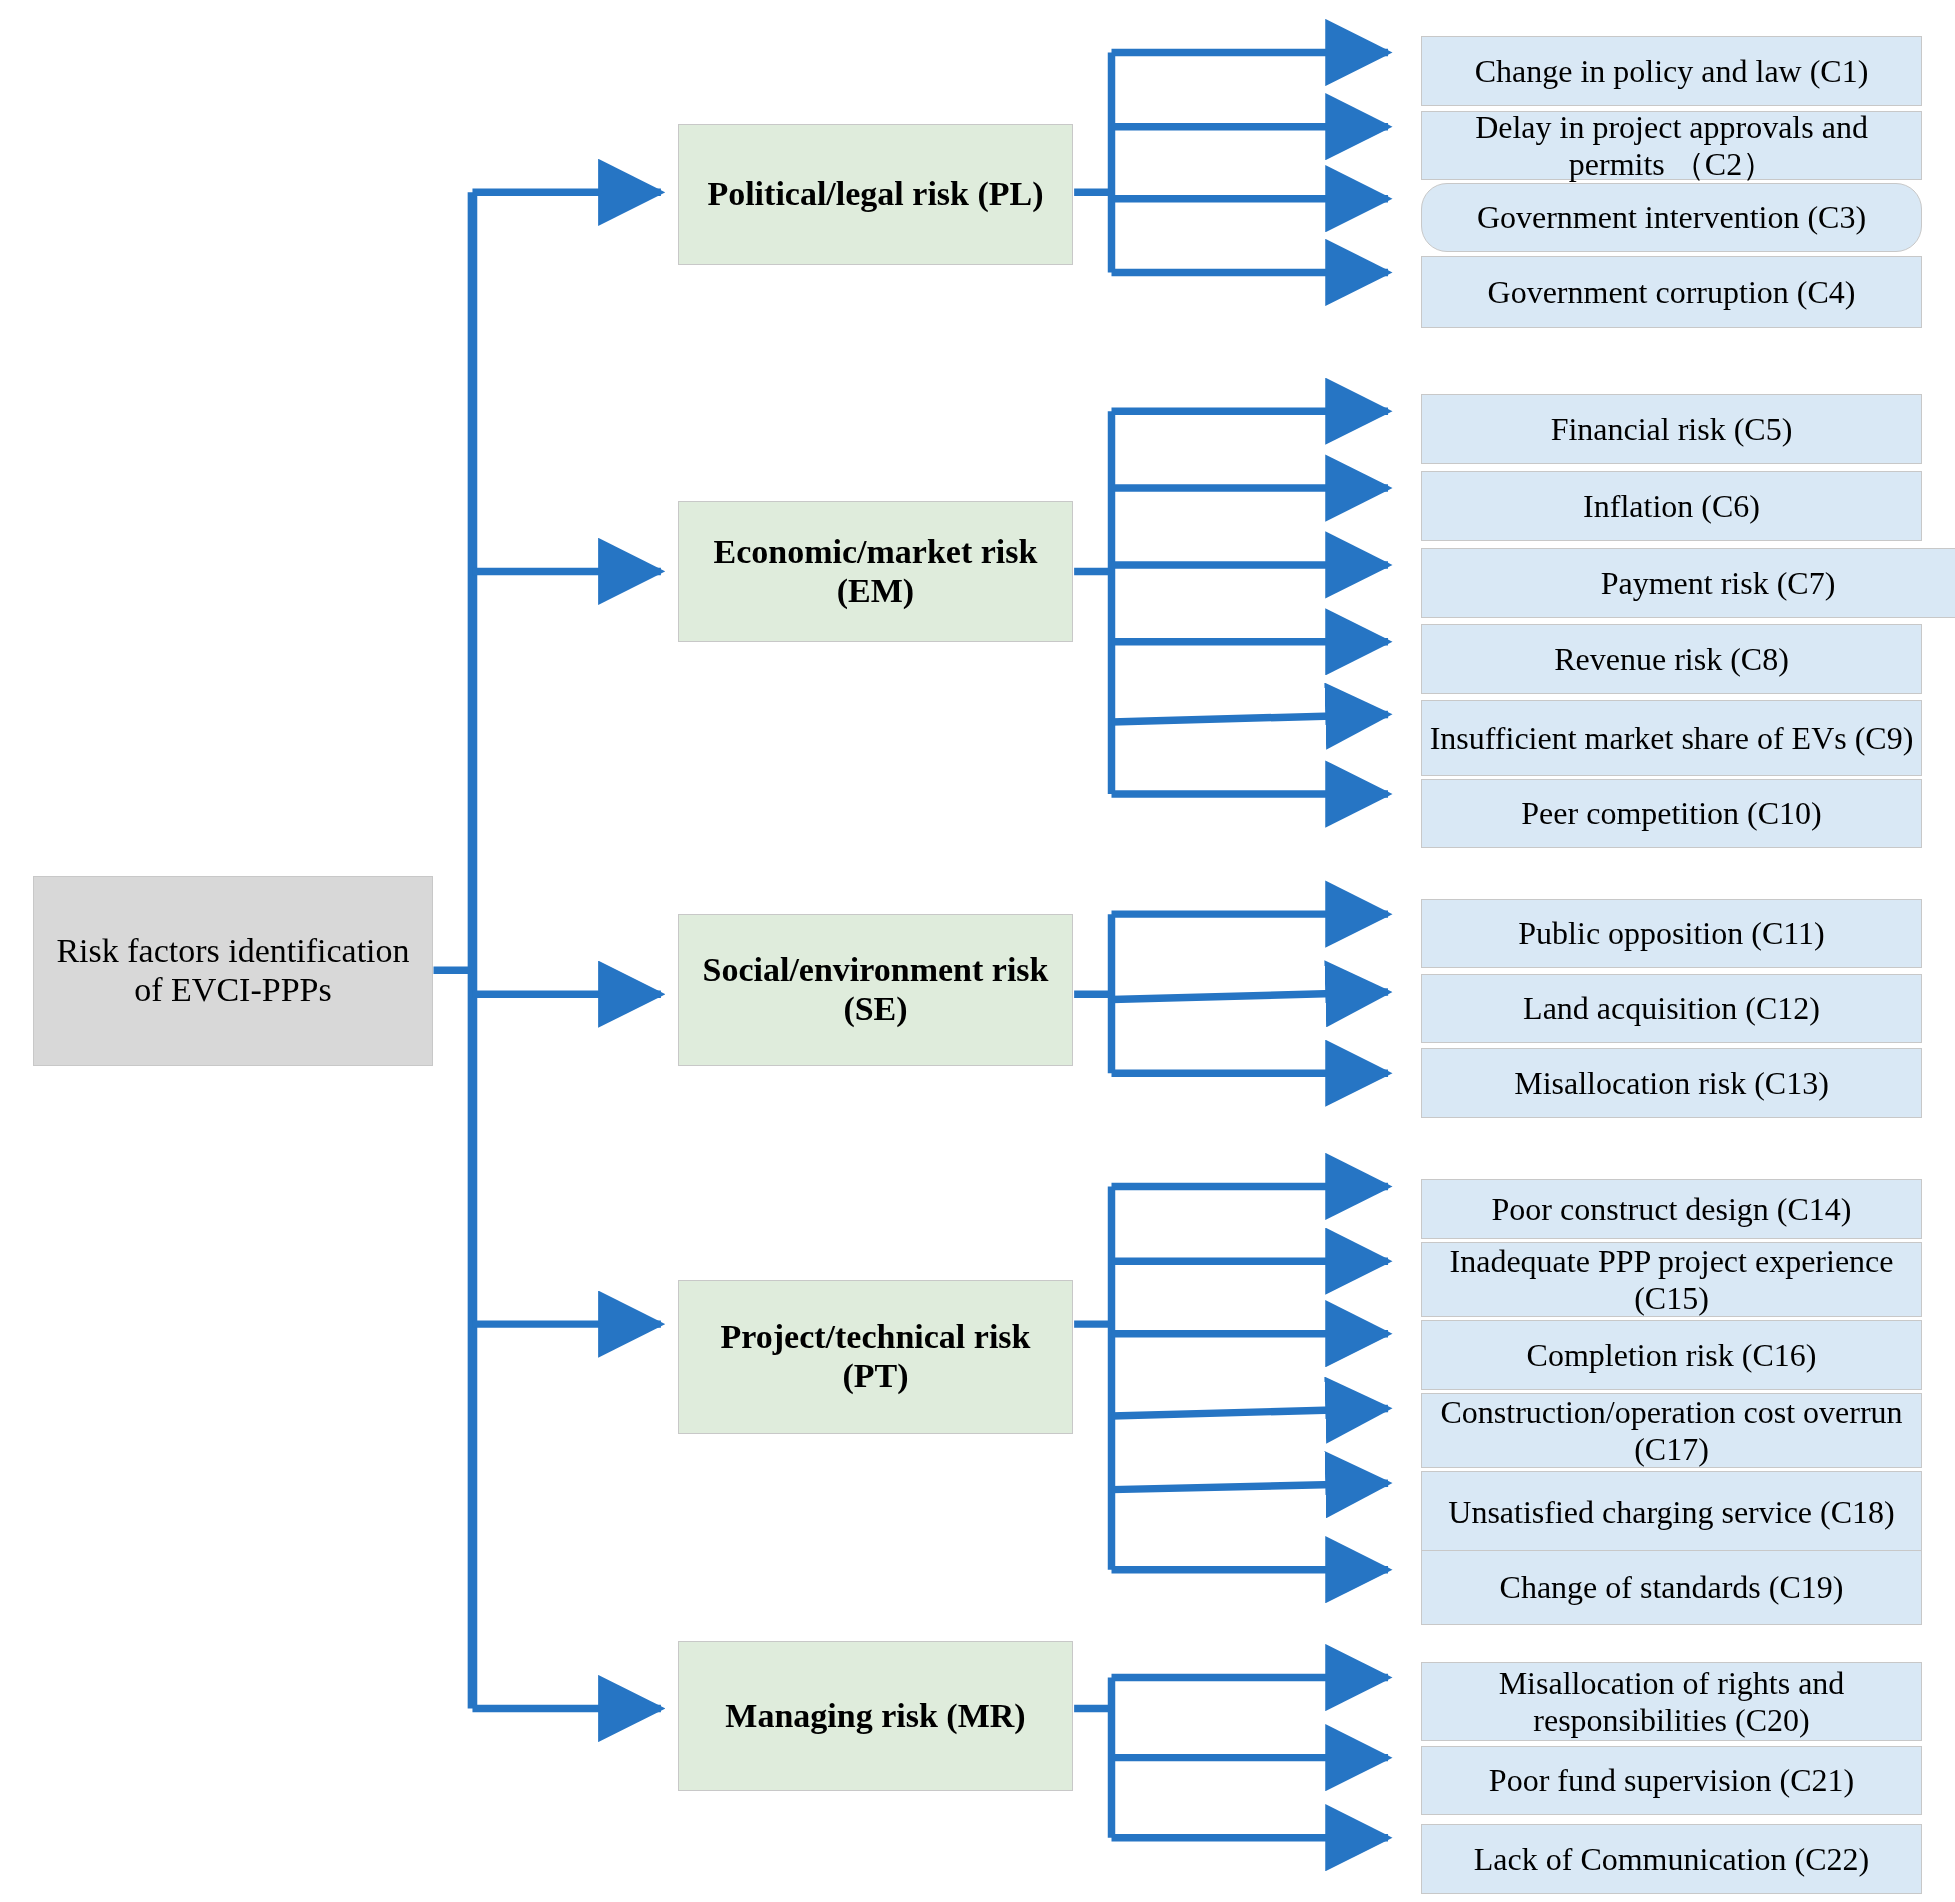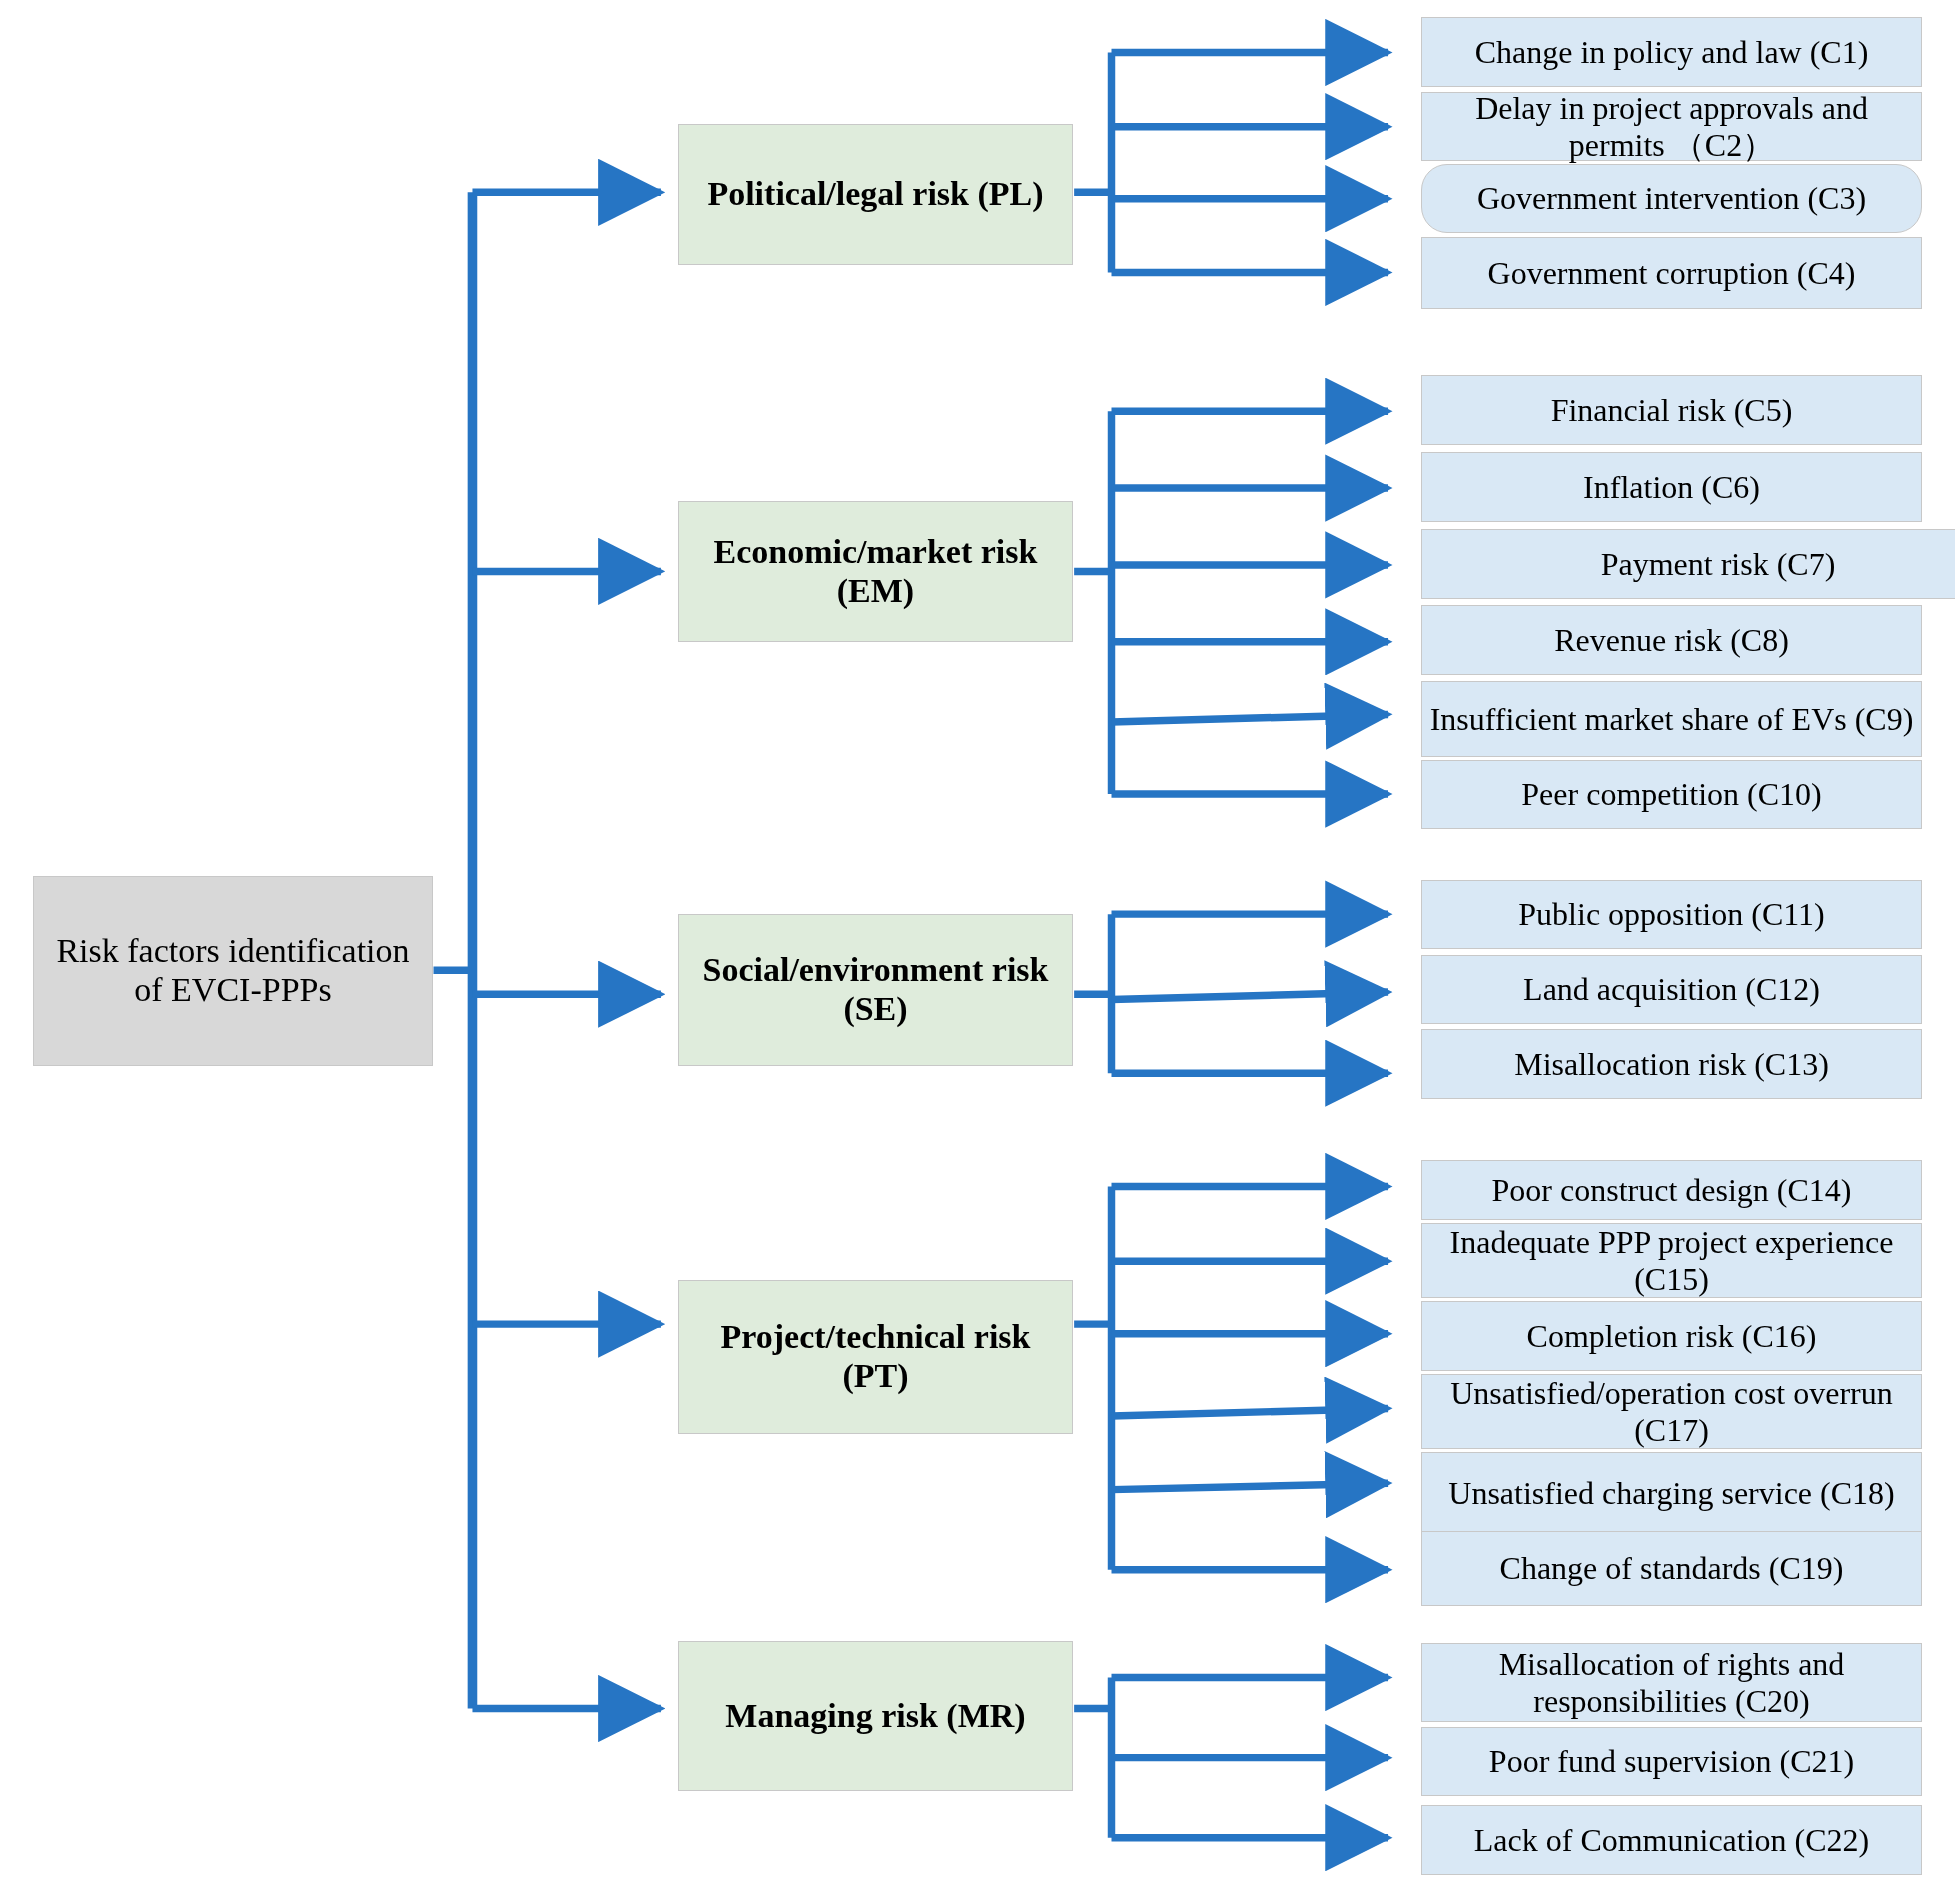--- a/index.html
+++ b/index.html
@@ -41,20 +41,21 @@
     font-size: 34px;
   }
   .node.cat {
     background: #dfecdc;
     font-size: 34px;
     font-weight: bold;
   }
   .node.leaf {
     background: #d9e8f5;
     font-size: 32px;
+    margin-top: 19px;
   }
   .node span { display: block; width: 100%; }
 </style>
 </head>
 <body>
 
 <div id="canvas">
 
   <svg id="wires" viewBox="0 0 3662 3564">
     <defs>
@@ -188,21 +189,21 @@
   <div class="node leaf" style="left:1421px; top:1160px; width:501px; height:60px;">
     <span>Poor construct design (C14)</span>
   </div>
   <div class="node leaf" style="left:1421px; top:1223px; width:501px; height:75px;">
     <span>Inadequate PPP project experience (C15)</span>
   </div>
   <div class="node leaf" style="left:1421px; top:1301px; width:501px; height:70px;">
     <span>Completion risk (C16)</span>
   </div>
   <div class="node leaf" style="left:1421px; top:1374px; width:501px; height:75px;">
-    <span>Unsatisfied/operation cost overrun (C17)</span>
+    <span>Construction/operation cost overrun (C17)</span>
   </div>
   <div class="node leaf" style="left:1421px; top:1452px; width:501px; height:82px;">
     <span>Unsatisfied charging service (C18)</span>
   </div>
   <div class="node leaf" style="left:1421px; top:1531px; width:501px; height:75px;">
     <span>Change of standards (C19)</span>
   </div>
 
   <div class="node leaf" style="left:1421px; top:1643px; width:501px; height:79px;">
     <span>Misallocation of rights and responsibilities (C20)</span>

